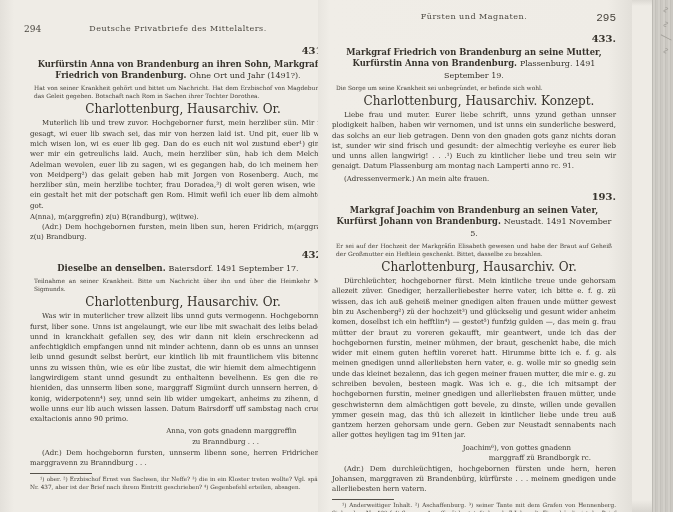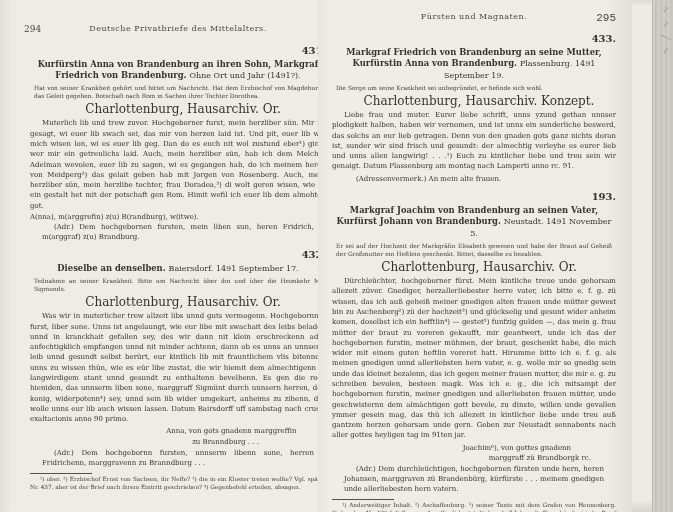--- a/index.html
+++ b/index.html
@@ -22,21 +22,21 @@
   .pagenum-right{position:absolute;right:0;top:0;font-size:11px;font-family:Liberation Mono, monospace;}
   .entry-number{text-align:right;font-weight:bold;font-size:10px;margin:7px 0 3px;}
   .entry-heading{text-align:center;font-weight:bold;font-size:8.4px;line-height:1.35;margin:0 2px 2px;}
   .entry-heading .place-date{font-weight:normal;font-size:8px;}
   .entry-summary{font-size:5.9px;line-height:1.38;color:#45413a;margin:1px 4px 2px;text-align:justify;}
   .source-line{font-size:12px;margin:0 0 2px 10px;text-align:center;}
   .body-par{font-size:7px;line-height:1.47;text-align:justify;text-indent:12px;margin:0 0 2px;}
   .sig-center{font-size:7px;text-align:left;margin:1px 0;}
   .sig-block{font-size:7px;margin:1px 0 1px 46%;line-height:1.45;}
   .sig-block .sig2{margin-left:26px;}
-  .adr-par{font-size:7px;line-height:1.45;text-align:justify;text-indent:12px;margin:1px 12px 2px;}
+  .adr-par{font-size:7px;line-height:1.45;text-align:justify;text-indent:12px;margin:1px 0 2px;}
   .footnotes{margin-top:5px;}
   .footnote-rule{width:62px;border-top:1px solid #55514a;margin:0 0 2px;}
   .footnote-text{font-size:5.7px;line-height:1.4;color:#45413a;text-align:justify;text-indent:10px;}
 </style>
 </head>
 <body>
 
 <div id="scan">
 
   <div class="page" id="left-page">

